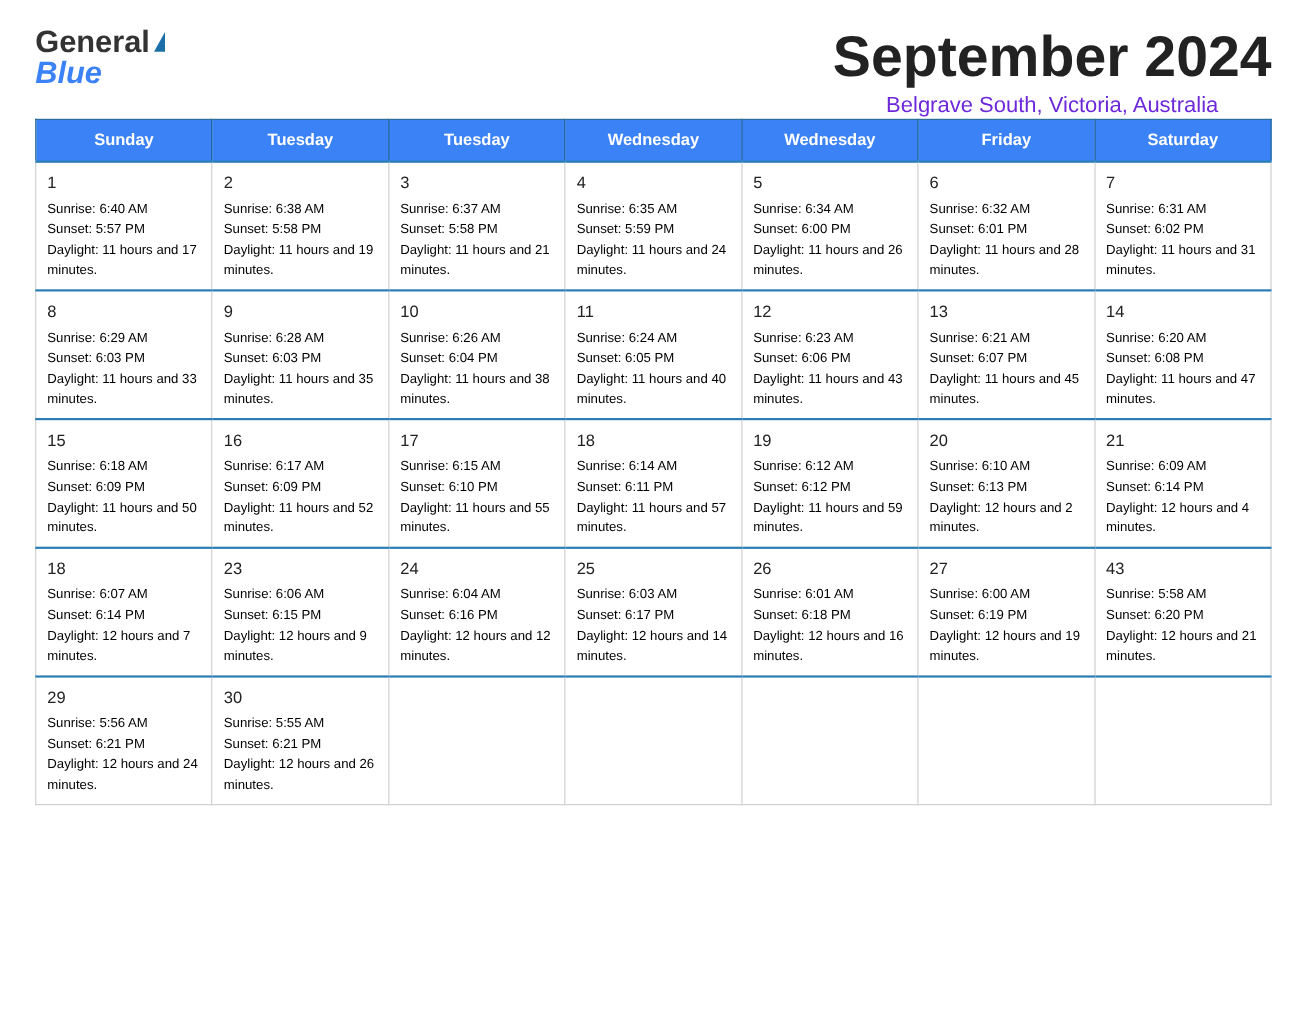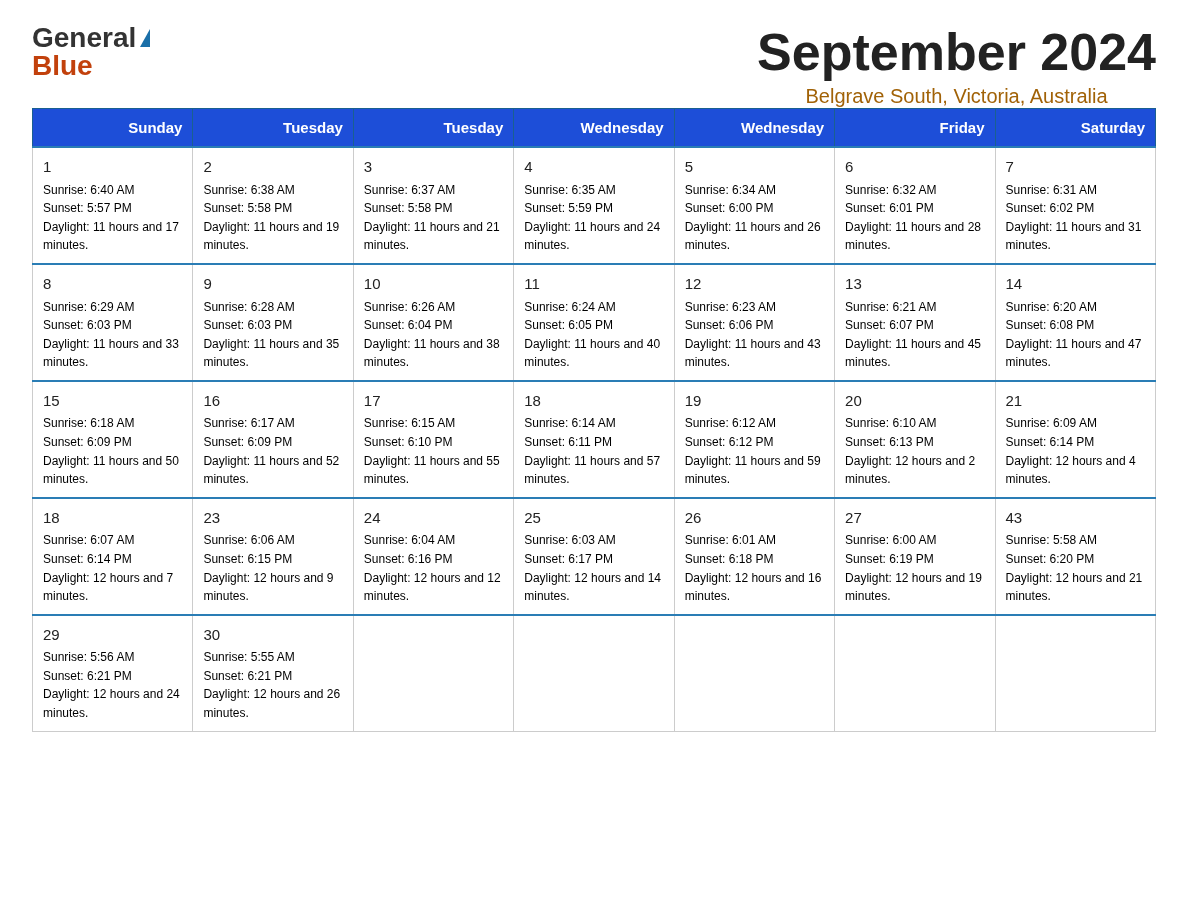--- a/index.html
+++ b/index.html
@@ -21,21 +21,22 @@
       line-height: 1;
     }
     .logo-general {
       font-size: 28px;
       font-weight: bold;
       color: #333;
     }
     .logo-blue {
       font-size: 28px;
       font-weight: bold;
-      color: #c2410c;
+      color: #3b82f6;
+      font-style: italic;
     }
     .logo-triangle {
       display: inline-block;
       width: 0;
       height: 0;
       border-left: 10px solid transparent;
       border-bottom: 18px solid #1a6fa8;
       margin-left: 4px;
       vertical-align: middle;
     }
@@ -43,35 +44,35 @@
       text-align: center;
     }
     .calendar-title {
       font-size: 52px;
       font-weight: bold;
       color: #222;
       line-height: 1.1;
     }
     .calendar-subtitle {
       font-size: 20px;
-      color: #a16207;
+      color: #6d28d9;
       margin-top: 4px;
     }
     .calendar-table {
       width: 100%;
       border-collapse: collapse;
       border: 1px solid #999;
     }
     .calendar-table th {
-      background-color: #1d4ed8;
+      background-color: #3b82f6;
       color: #ffffff;
       font-size: 15px;
       font-weight: bold;
       padding: 10px 10px;
-      text-align: right;
+      text-align: center;
       border: 1px solid #1a6090;
     }
     .calendar-table td {
       vertical-align: top;
       padding: 8px 10px;
       border: 1px solid #cccccc;
       width: 14.28%;
       min-height: 90px;
       font-size: 12.5px;
       color: #333;

